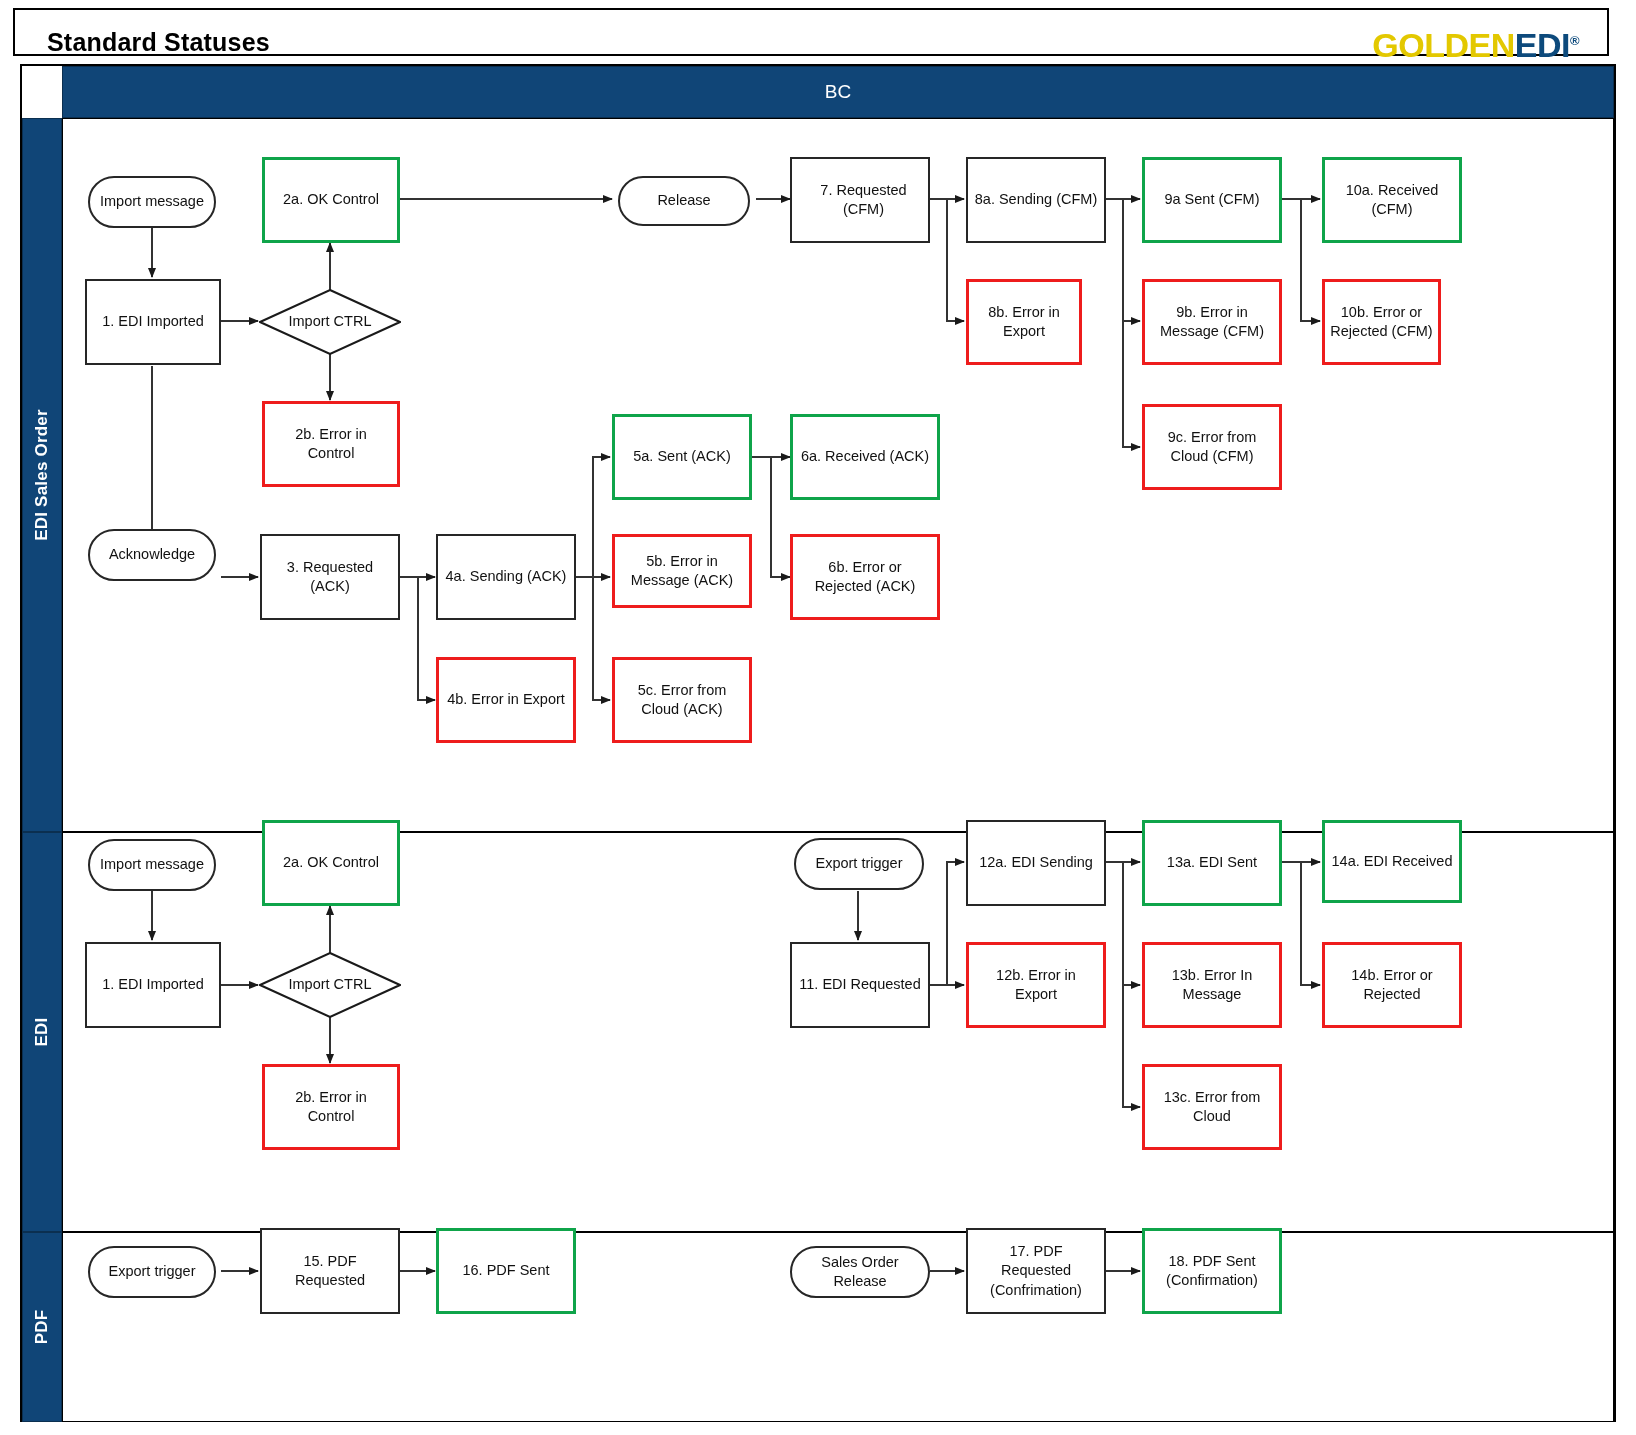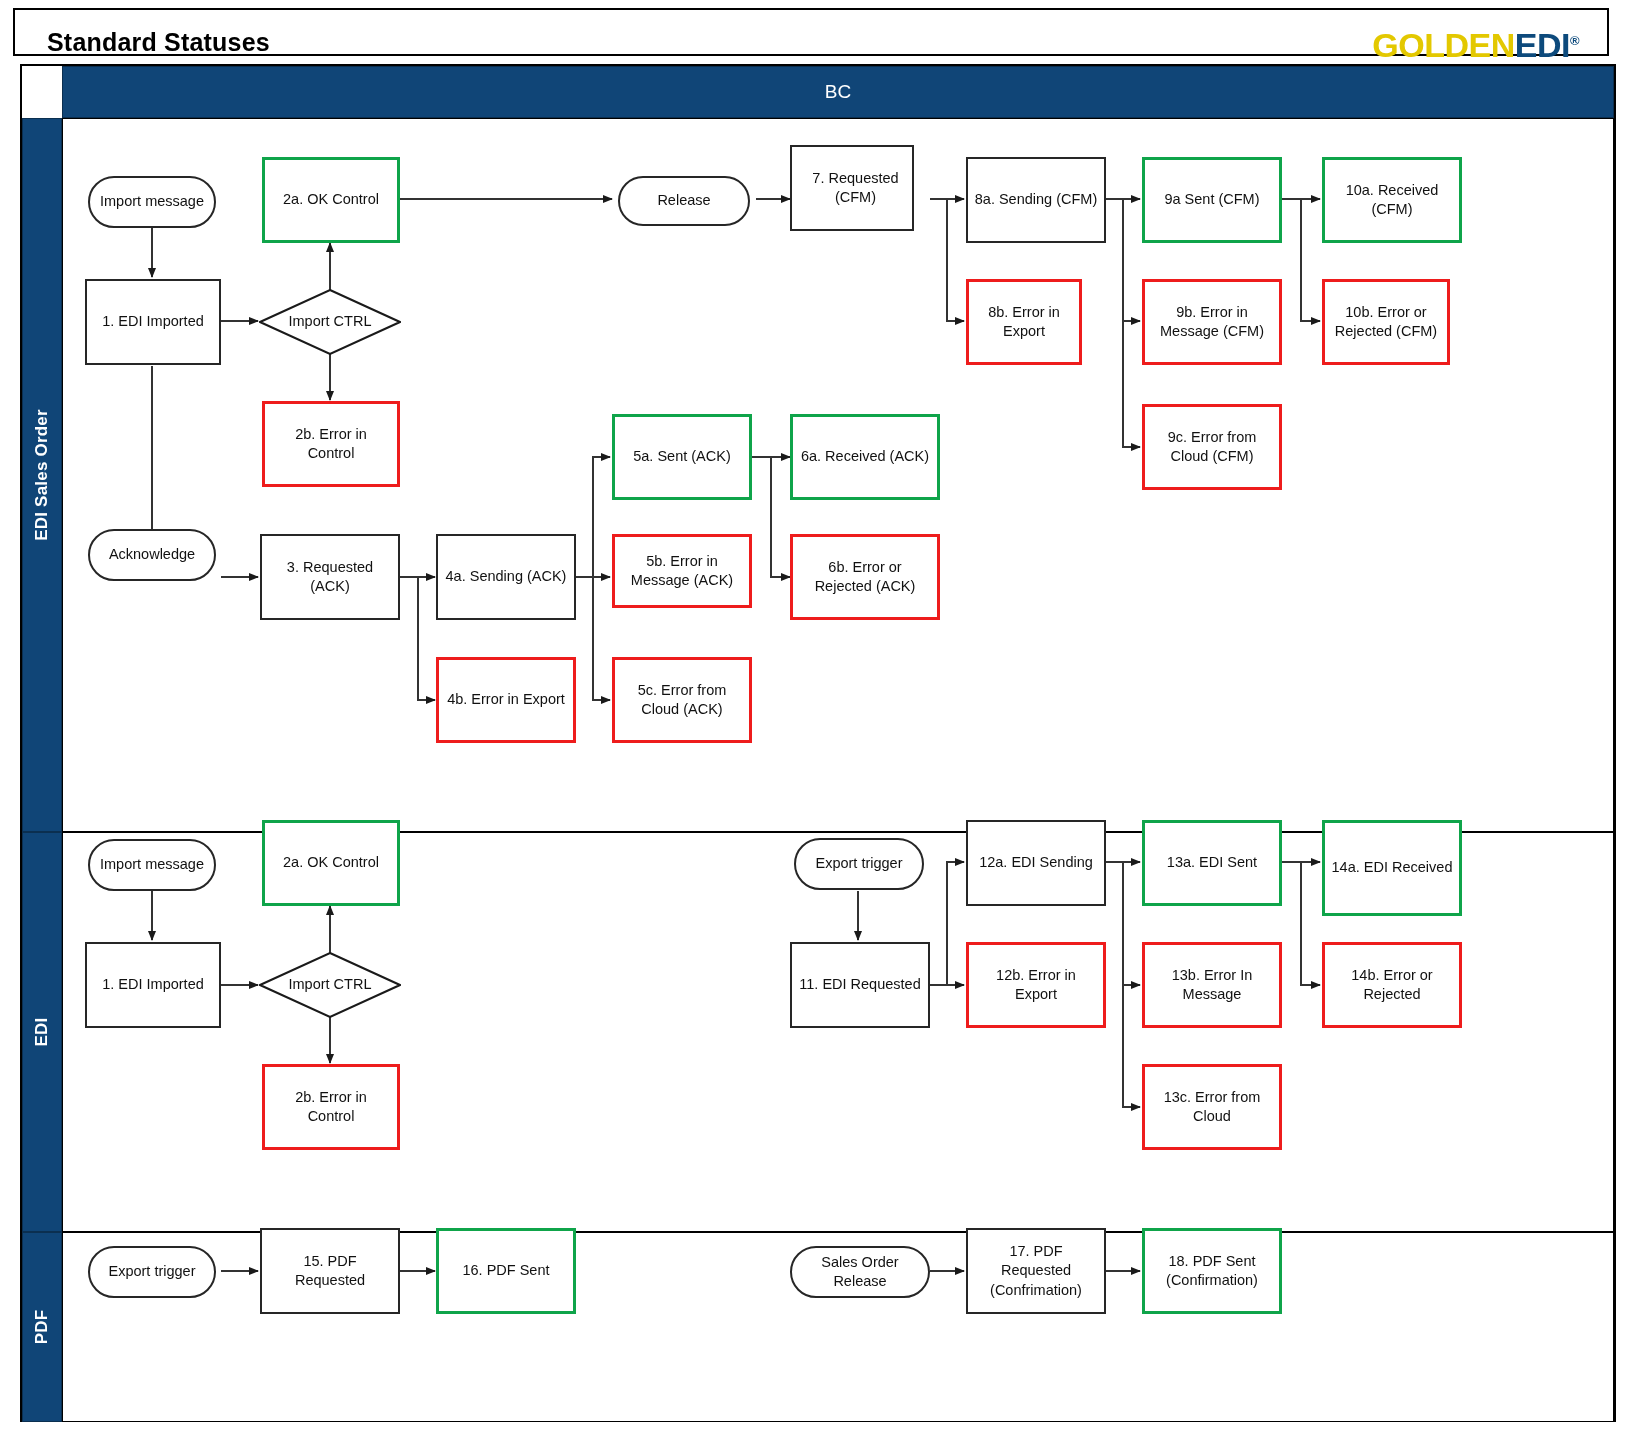--- a/index.html
+++ b/index.html
@@ -279,30 +279,30 @@
   <div class="node err" style="left:436px;top:657px;width:140px;height:86px;">4b. Error in Export</div>
 
   <div class="node ok" style="left:612px;top:414px;width:140px;height:86px;">5a. Sent (ACK)</div>
   <div class="node err" style="left:612px;top:534px;width:140px;height:74px;">5b. Error in Message (ACK)</div>
   <div class="node err" style="left:612px;top:657px;width:140px;height:86px;">5c. Error from Cloud (ACK)</div>
 
   <div class="node ok" style="left:790px;top:414px;width:150px;height:86px;">6a. Received (ACK)</div>
   <div class="node err" style="left:790px;top:534px;width:150px;height:86px;">6b. Error or Rejected (ACK)</div>
 
   <div class="node terminal" style="left:618px;top:176px;width:132px;height:50px;">Release</div>
-  <div class="node rect" style="left:790px;top:145px;width:124px;height:86px;padding-left:12px;">7. Requested (CFM)</div>
+  <div class="node rect" style="left:790px;top:157px;width:140px;height:86px;padding-left:12px;">7. Requested (CFM)</div>
   <div class="node rect" style="left:966px;top:157px;width:140px;height:86px;">8a. Sending (CFM)</div>
   <div class="node err" style="left:966px;top:279px;width:116px;height:86px;">8b. Error in Export</div>
 
   <div class="node ok" style="left:1142px;top:157px;width:140px;height:86px;">9a Sent (CFM)</div>
   <div class="node err" style="left:1142px;top:279px;width:140px;height:86px;">9b. Error in Message (CFM)</div>
   <div class="node err" style="left:1142px;top:404px;width:140px;height:86px;">9c. Error from Cloud (CFM)</div>
 
   <div class="node ok" style="left:1322px;top:157px;width:140px;height:86px;">10a. Received (CFM)</div>
-  <div class="node err" style="left:1322px;top:279px;width:128px;height:86px;">10b. Error or Rejected (CFM)</div>
+  <div class="node err" style="left:1322px;top:279px;width:119px;height:86px;">10b. Error or Rejected (CFM)</div>
 
   <div class="node terminal" style="left:88px;top:839px;width:128px;height:52px;">Import message</div>
   <div class="node rect" style="left:85px;top:942px;width:136px;height:86px;">1. EDI Imported</div>
 
   <div class="node diamond" style="left:259px;top:952px;width:142px;height:66px;">
     <svg class="dia-shape" viewBox="0 0 142 66" preserveAspectRatio="none">
       <polygon points="71,1 141,33 71,65 1,33" fill="#ffffff" stroke="#1a1a1a" stroke-width="2"></polygon>
     </svg>
     <span class="dia-label">Import CTRL</span>
   </div>
@@ -312,21 +312,21 @@
 
   <div class="node terminal" style="left:794px;top:838px;width:130px;height:52px;">Export trigger</div>
   <div class="node rect" style="left:790px;top:942px;width:140px;height:86px;">11. EDI Requested</div>
   <div class="node rect" style="left:966px;top:820px;width:140px;height:86px;">12a. EDI Sending</div>
   <div class="node err" style="left:966px;top:942px;width:140px;height:86px;">12b. Error in Export</div>
 
   <div class="node ok" style="left:1142px;top:820px;width:140px;height:86px;">13a. EDI Sent</div>
   <div class="node err" style="left:1142px;top:942px;width:140px;height:86px;">13b. Error In Message</div>
   <div class="node err" style="left:1142px;top:1064px;width:140px;height:86px;">13c. Error from Cloud</div>
 
-  <div class="node ok" style="left:1322px;top:820px;width:140px;height:96px;">14a. EDI Received</div>
+  <div class="node ok" style="left:1322px;top:820px;width:140px;height:83px;">14a. EDI Received</div>
   <div class="node err" style="left:1322px;top:942px;width:140px;height:86px;">14b. Error or Rejected</div>
 
   <div class="node terminal" style="left:88px;top:1246px;width:128px;height:52px;">Export trigger</div>
   <div class="node rect" style="left:260px;top:1228px;width:140px;height:86px;">15. PDF Requested</div>
   <div class="node ok" style="left:436px;top:1228px;width:140px;height:86px;">16. PDF Sent</div>
 
   <div class="node terminal" style="left:790px;top:1246px;width:140px;height:52px;">Sales Order Release</div>
   <div class="node rect" style="left:966px;top:1228px;width:140px;height:86px;">17. PDF Requested (Confrimation)</div>
   <div class="node ok" style="left:1142px;top:1228px;width:140px;height:86px;">18. PDF Sent (Confirmation)</div>
 

